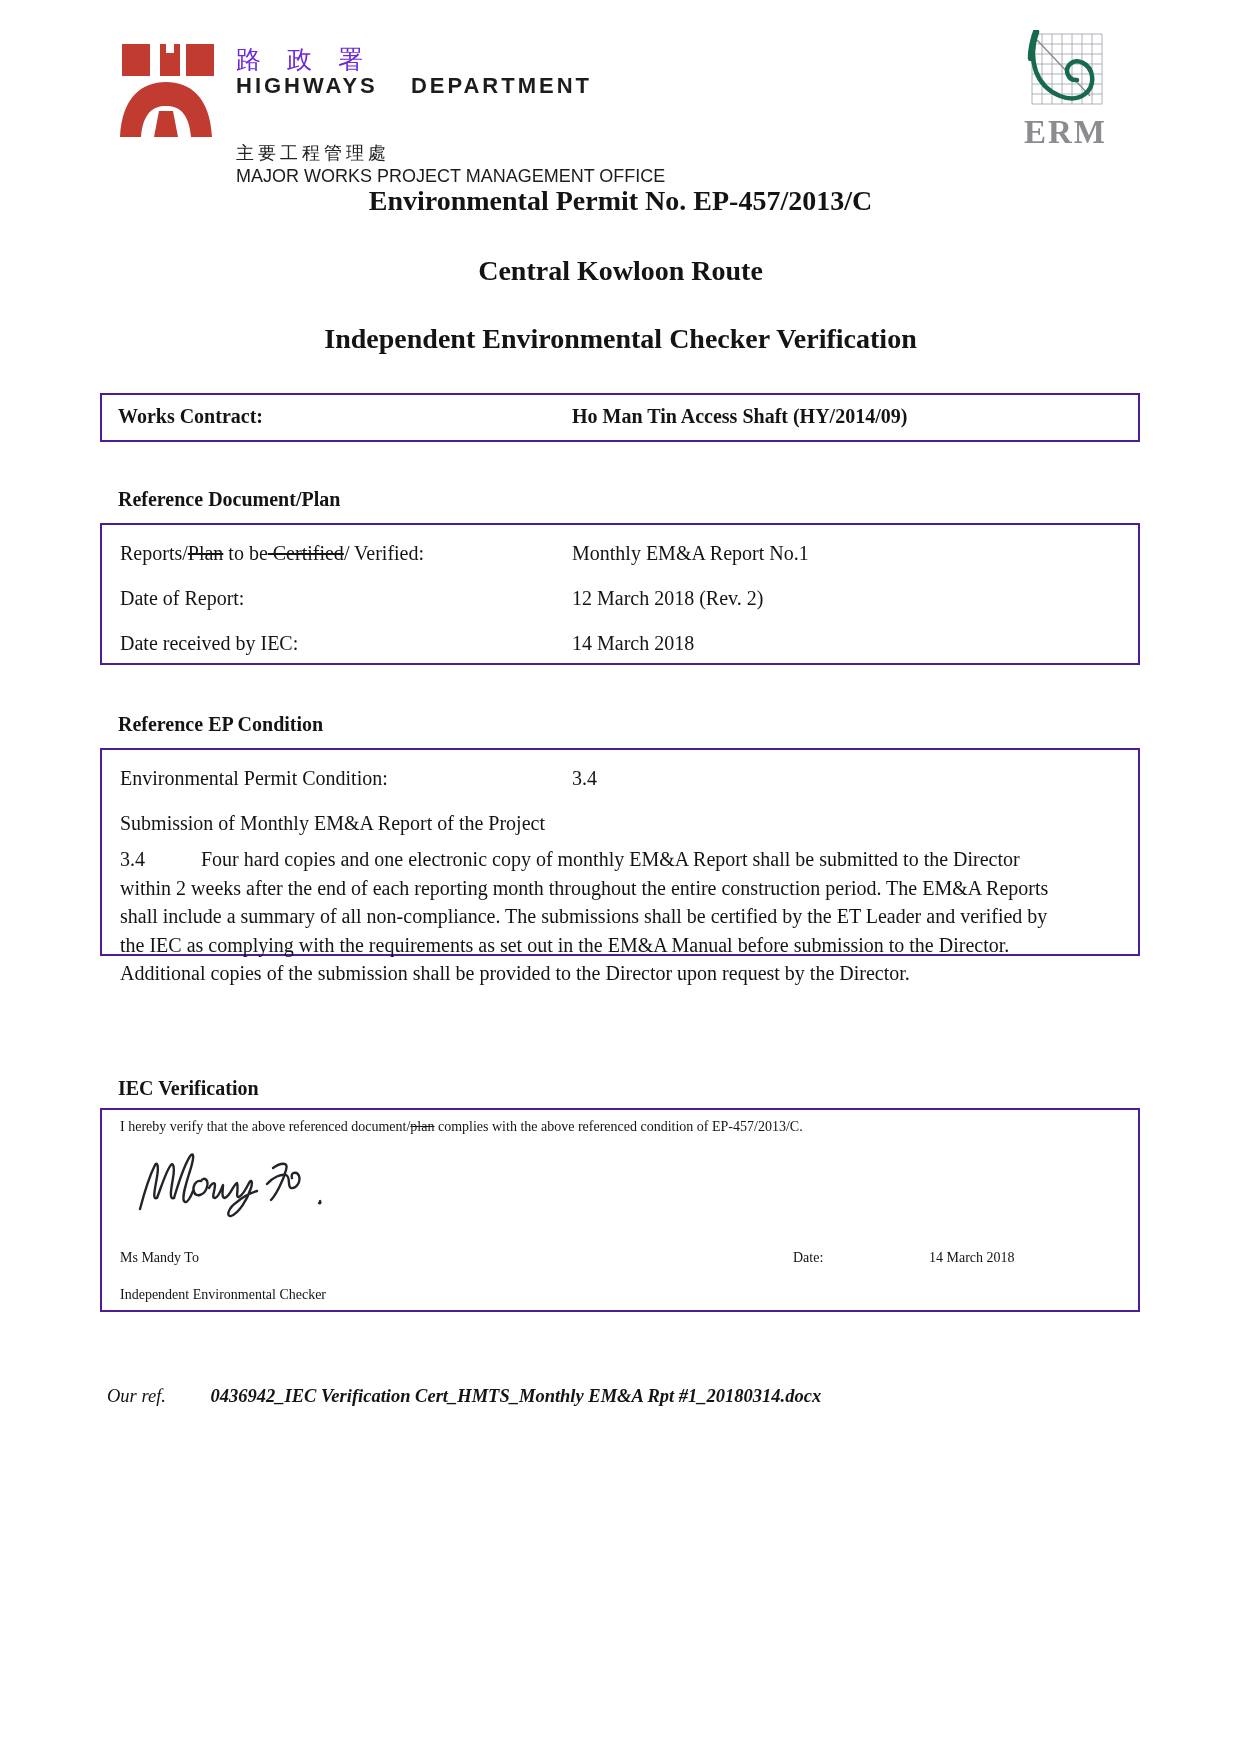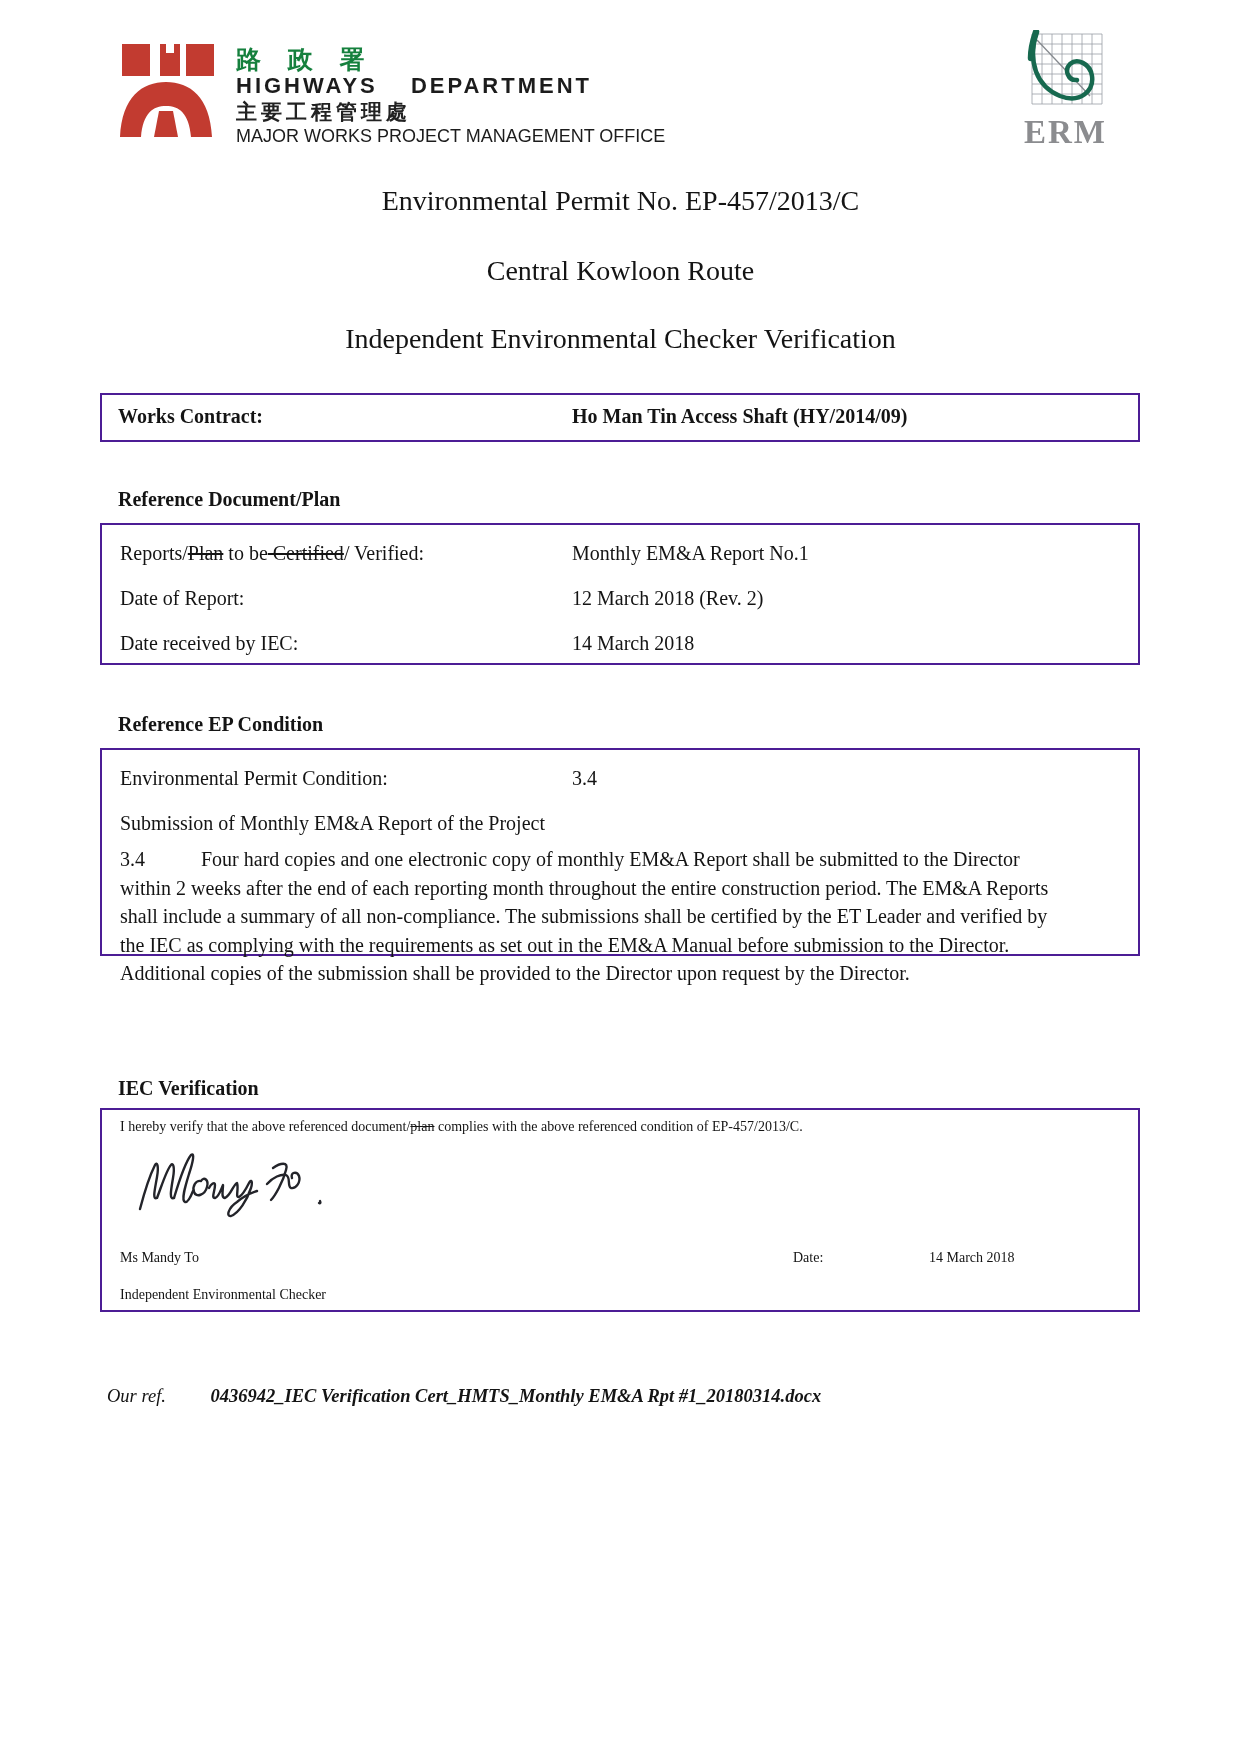--- a/index.html
+++ b/index.html
@@ -5,28 +5,28 @@
   * { margin:0; padding:0; box-sizing:border-box; }
   html,body { background:#ffffff; }
   .page {
     position:relative; width:1241px; height:1754px; background:#ffffff;
     font-family:"Liberation Serif","DejaVu Serif",serif; color:#141414;
     overflow:hidden; margin:0 auto;
   }
   
   .hyd-logo { position:absolute; left:114px; top:40px; }
   .hyd-textblock { position:absolute; left:236px; top:46px; white-space:nowrap; }
-  .dept-zh { font-family:"DejaVu Sans",sans-serif; font-weight:bold; font-size:25px; letter-spacing:9px; line-height:27px; color:#15803d; }
+  .dept-zh { font-family:"DejaVu Sans",sans-serif; font-weight:normal; font-size:25px; letter-spacing:9px; line-height:27px; color:#6d28d9; }
   .dept-en { font-family:"Liberation Sans",sans-serif; font-weight:bold; font-size:22px; letter-spacing:3px; word-spacing:24px; line-height:26px; color:#1c1c1c; }
-  .office-zh { font-family:"DejaVu Sans",sans-serif; font-weight:700; font-size:21px; letter-spacing:4px; line-height:27px; color:#222; }
+  .office-zh { font-family:"DejaVu Sans",sans-serif; font-weight:400; font-size:18px; letter-spacing:4px; line-height:27px; color:#222;margin-top:40px; }
   .office-en { font-family:"Liberation Sans",sans-serif; font-weight:400; font-size:18px; letter-spacing:0px; line-height:20px; color:#1c1c1c; }
   .erm-block { position:absolute; left:1024px; top:30px; width:90px; text-align:left; }
   .erm-text { margin-top:4px; font-family:"Liberation Serif",serif; font-weight:bold; font-size:33px; letter-spacing:2px; color:#8b8c8f; line-height:33px; }
   
-  .title { position:absolute; left:0; width:100%; text-align:center; font-weight:normal; font-size:28px; line-height:34px; }
+  .title { position:absolute; left:0; width:100%; text-align:center; font-weight:bold; font-size:28px; line-height:34px; }
   .title-1 { top:184px; }
   .title-2 { top:254px; }
   .title-3 { top:322px; }
   
   .box { position:absolute; left:100px; width:1040px; border:2px solid #4c1d95; background:#fff; }
   .wc-box { top:393px; height:49px; padding:10px 16px; }
   .wc-box .lbl { display:inline-block; width:454px; font-weight:bold; font-size:20px; }
   .wc-box .val { font-weight:bold; font-size:20px; }
   .sec-heading { position:absolute; left:118px; font-weight:bold; font-size:20px; line-height:24px; }
   .h-refdoc { top:487px; }

